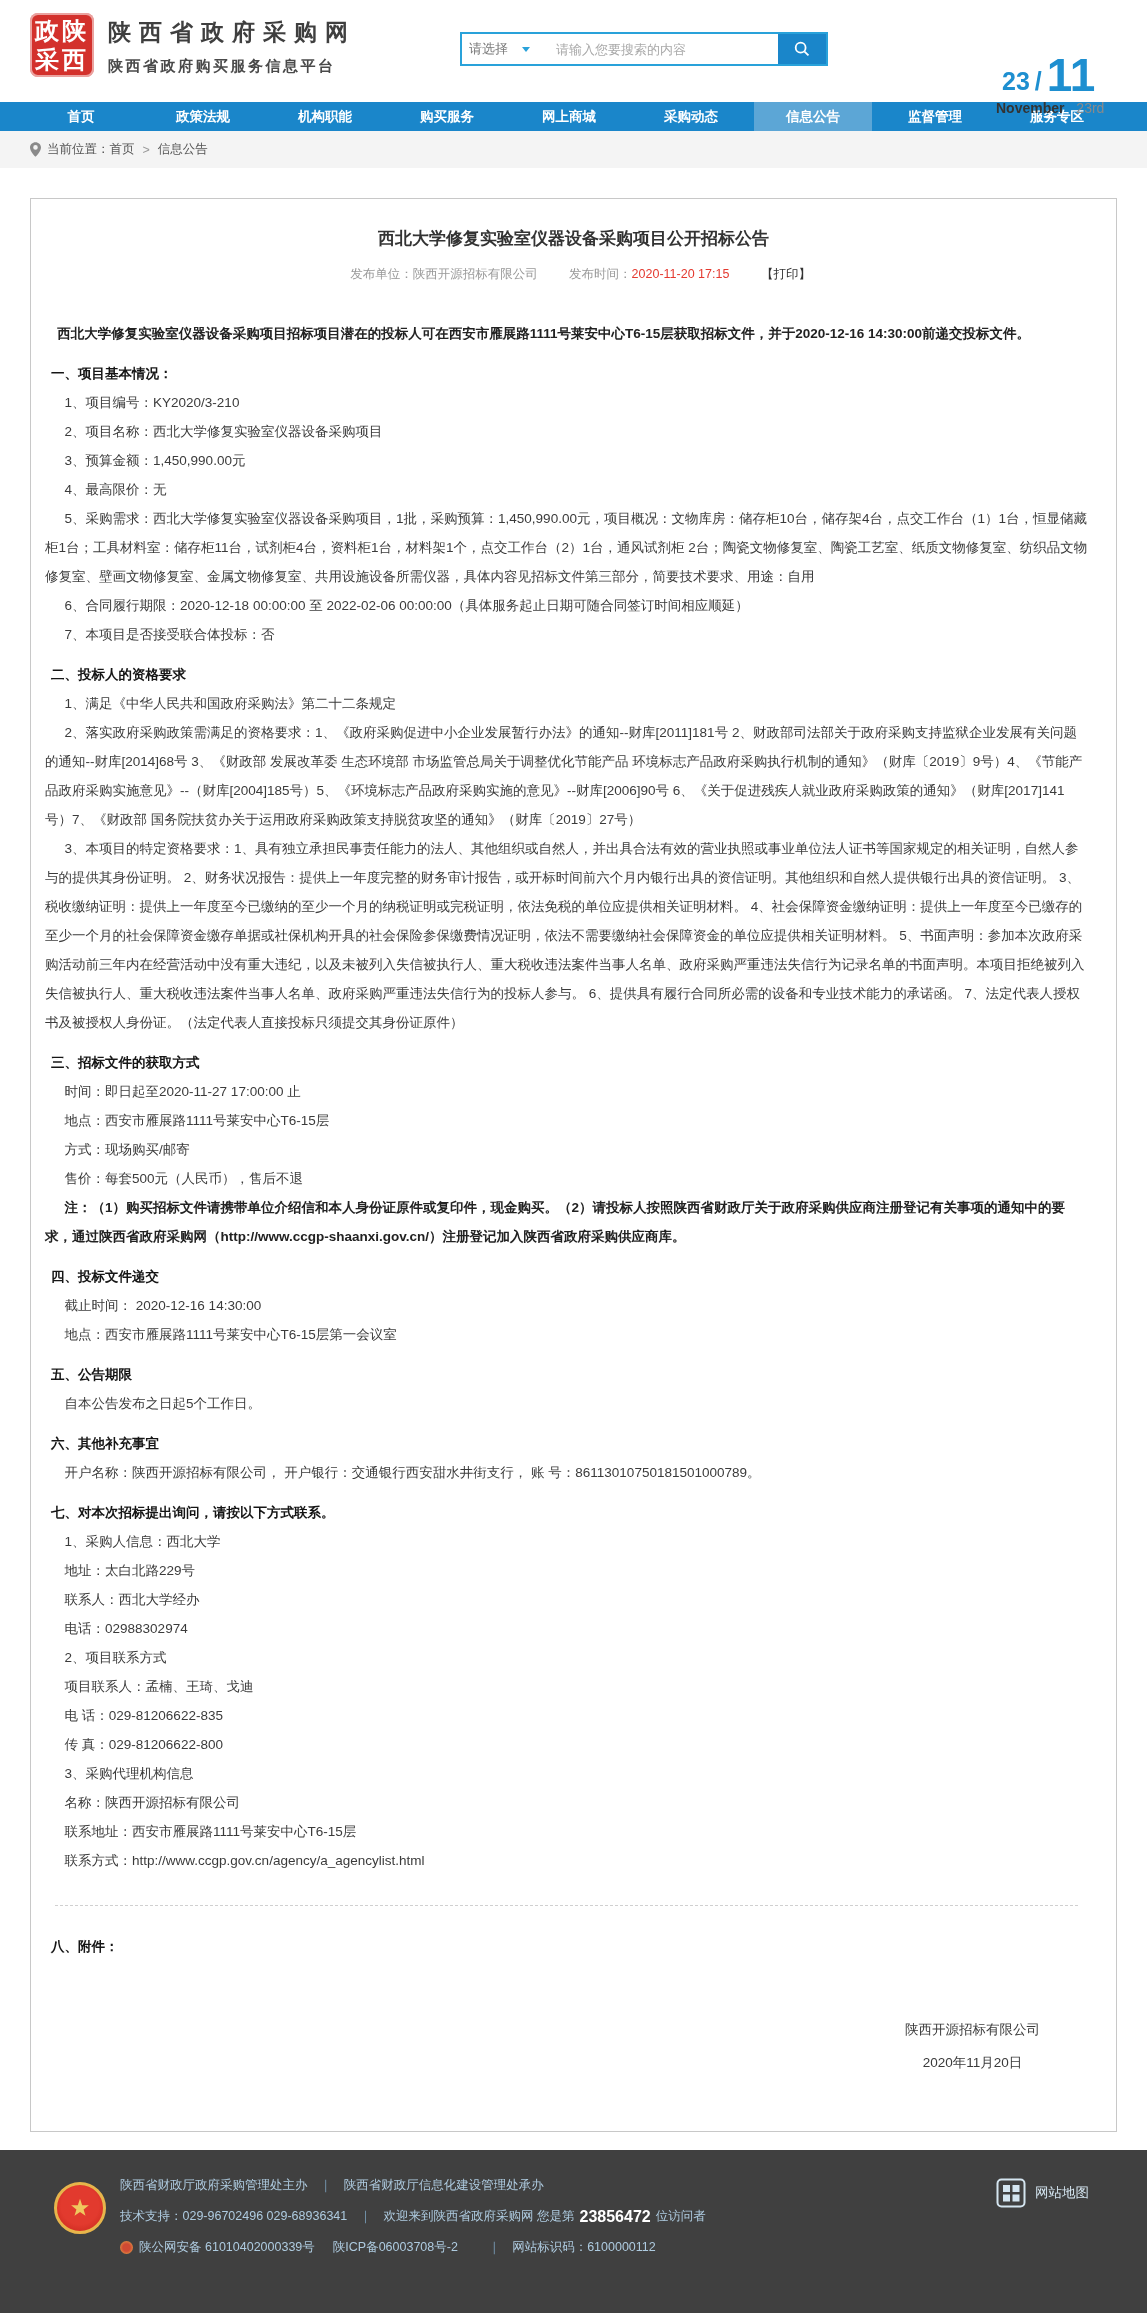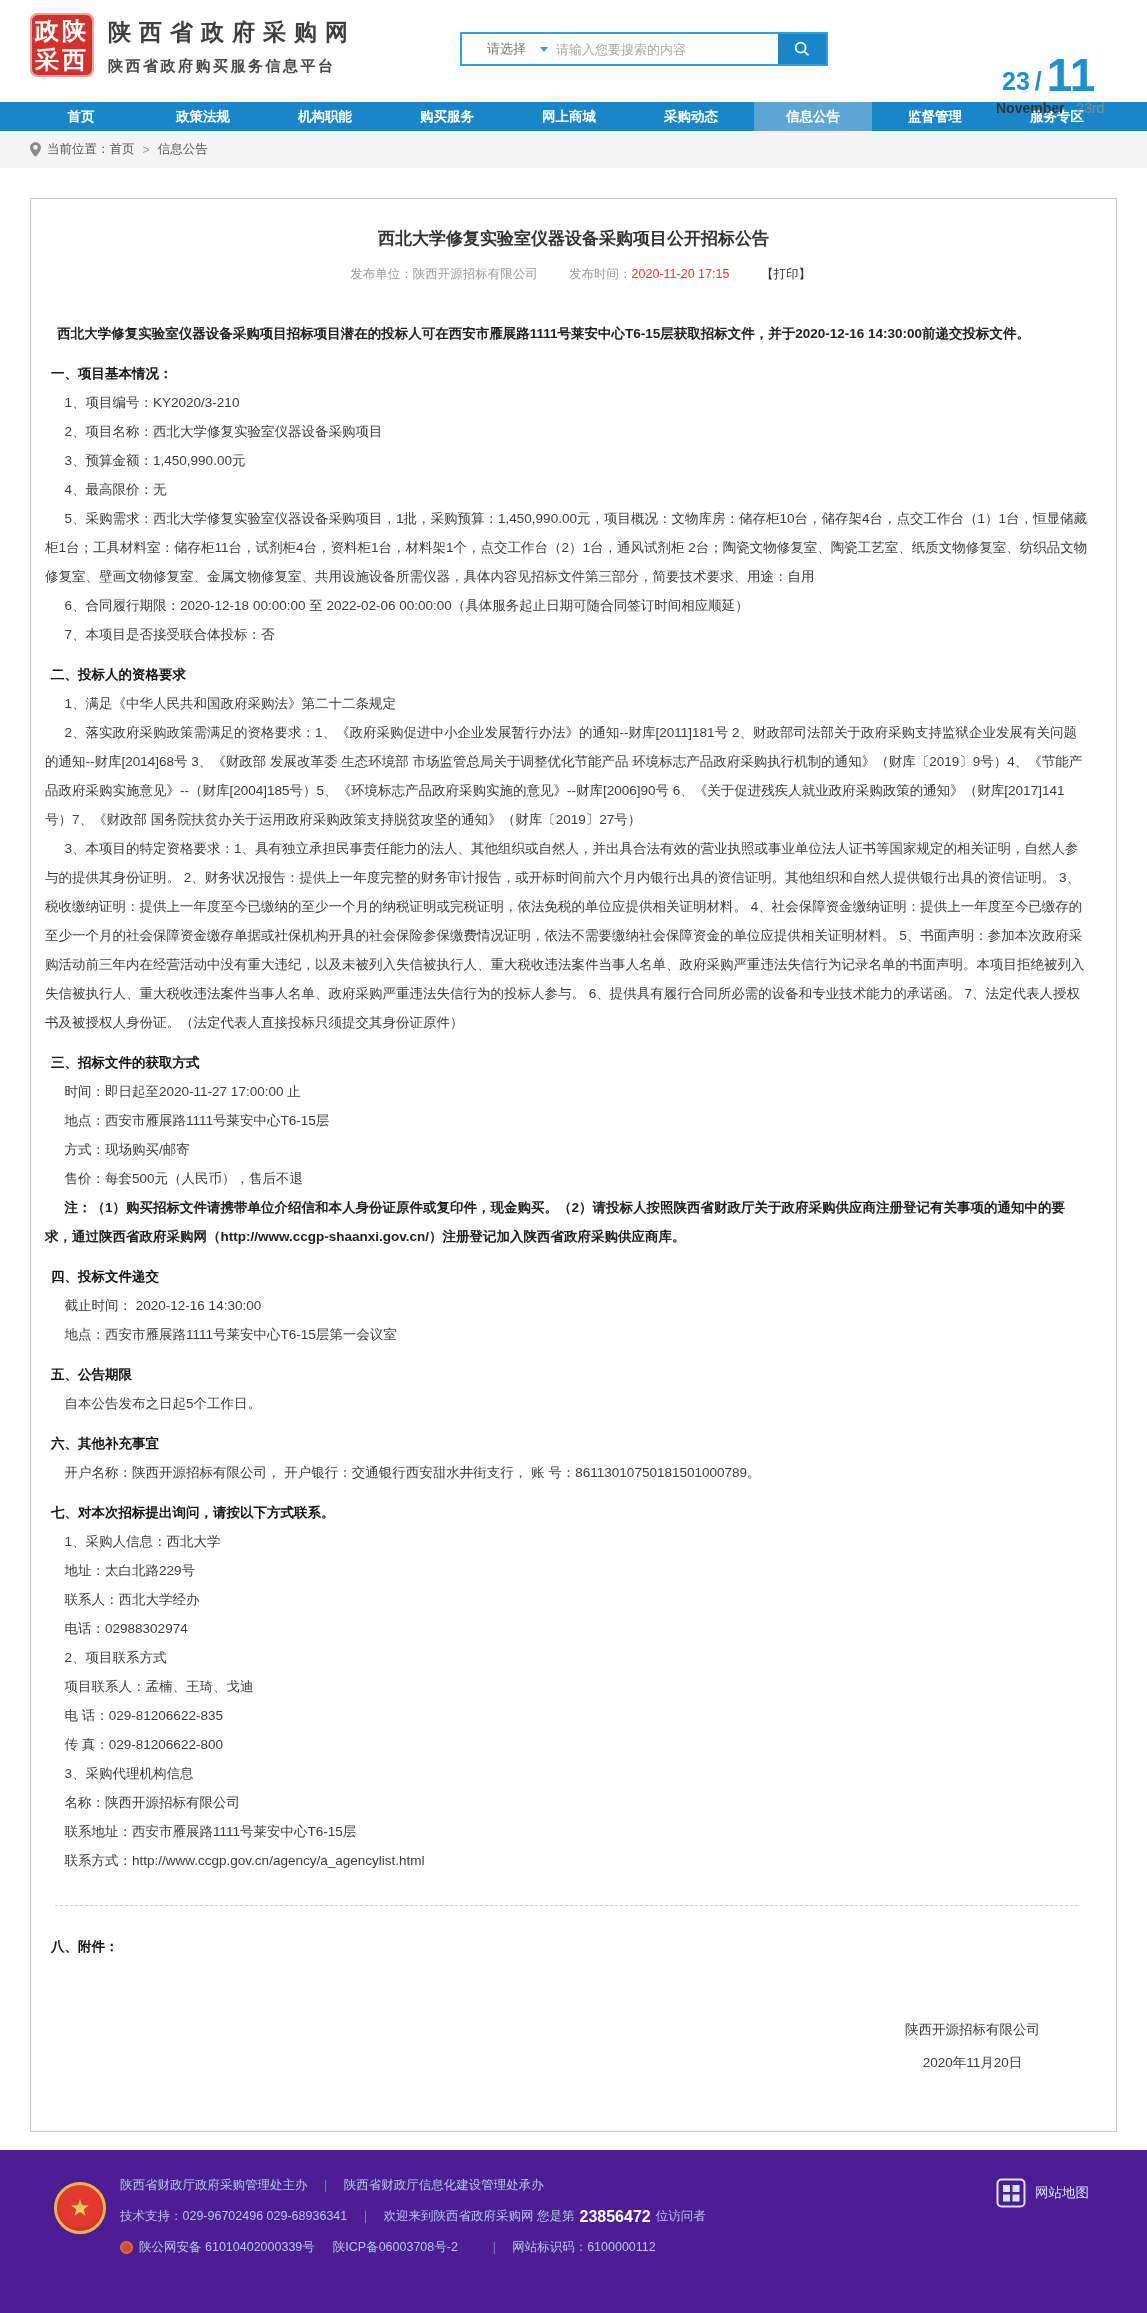--- a/index.html
+++ b/index.html
@@ -18,21 +18,21 @@
     letter-spacing: 3px; box-shadow: inset 0 0 0 2px rgba(255,255,255,.55);
   }
   .titles { position: absolute; left: 108px; top: 17px; }
   .titles .main { font-size: 23px; font-weight: bold; color: #3f3f3f; letter-spacing: 8px; }
   .titles .sub  { margin-top: 9px; font-size: 15px; font-weight: bold; color: #4a4a4a; letter-spacing: 2.5px; }
   .searchbar {
     position: absolute; left: 460px; top: 32px; width: 368px; height: 34px;
     border: 2px solid #29a2da; display: flex; background: #fff;
   }
   .search-select {
-    width: 86px; display: flex; align-items: center; padding-left: 25px;
+    width: 86px; display: flex; align-items: center; padding-left: 7px;
     font-size: 13px; color: #777; cursor: pointer; position: relative;
   }
   .search-select .arrow {
     width: 0; height: 0; margin-left: 14px;
     border-left: 4px solid transparent; border-right: 4px solid transparent;
     border-top: 5px solid #29a2da;
   }
   .search-input {
     flex: 1; border: none; outline: none; font-size: 13px; color: #333; padding: 0 8px;
     font-family: inherit;
@@ -85,21 +85,21 @@
   }
   .blk { margin: 0; }
   .blk.intro { text-indent: 0.9em; font-weight: bold; color: #222; margin-top: 12px; }
   .blk.heading { text-indent: 0.45em; font-weight: bold; color: #151515; margin-top: 11px; }
   .blk.item { text-indent: 1.45em; }
   .blk.note { text-indent: 1.45em; font-weight: bold; color: #222; }
   .blk.divider { border-top: 1px dashed #d0d0d0; height: 0; margin: 30px 10px 26px; line-height: 0; }
   .signature { text-align: right; padding-right: 76px; margin-top: 52px; }
   .sign-inner { display: inline-block; text-align: center; font-size: 13.5px; color: #3b3b3b; line-height: 33px; }
   
-  .foot { margin-top: 18px; height: 163px; background: #4c1d95; position: relative; color: #aecbe0; }
+  .foot { margin-top: 18px; height: 163px; background: #404040; position: relative; color: #aecbe0; }
   .emblem {
     position: absolute; left: 54px; top: 32px; width: 52px; height: 52px;
     border-radius: 50%; border: 3px solid #e7b54b;
     background: radial-gradient(circle at 50% 45%, #e23a2e 55%, #c22218 100%);
     display: flex; align-items: center; justify-content: center;
   }
   .footlines { position: absolute; left: 120px; top: 20px; font-size: 12.5px; line-height: 31px; white-space: nowrap; }
   .footlines .frow { display: flex; align-items: center; }
   .fsep { margin: 0 12px; color: #7ea6c4; }
   .count { color: #fff; font-size: 16px; font-weight: bold; margin: 0 5px; }

